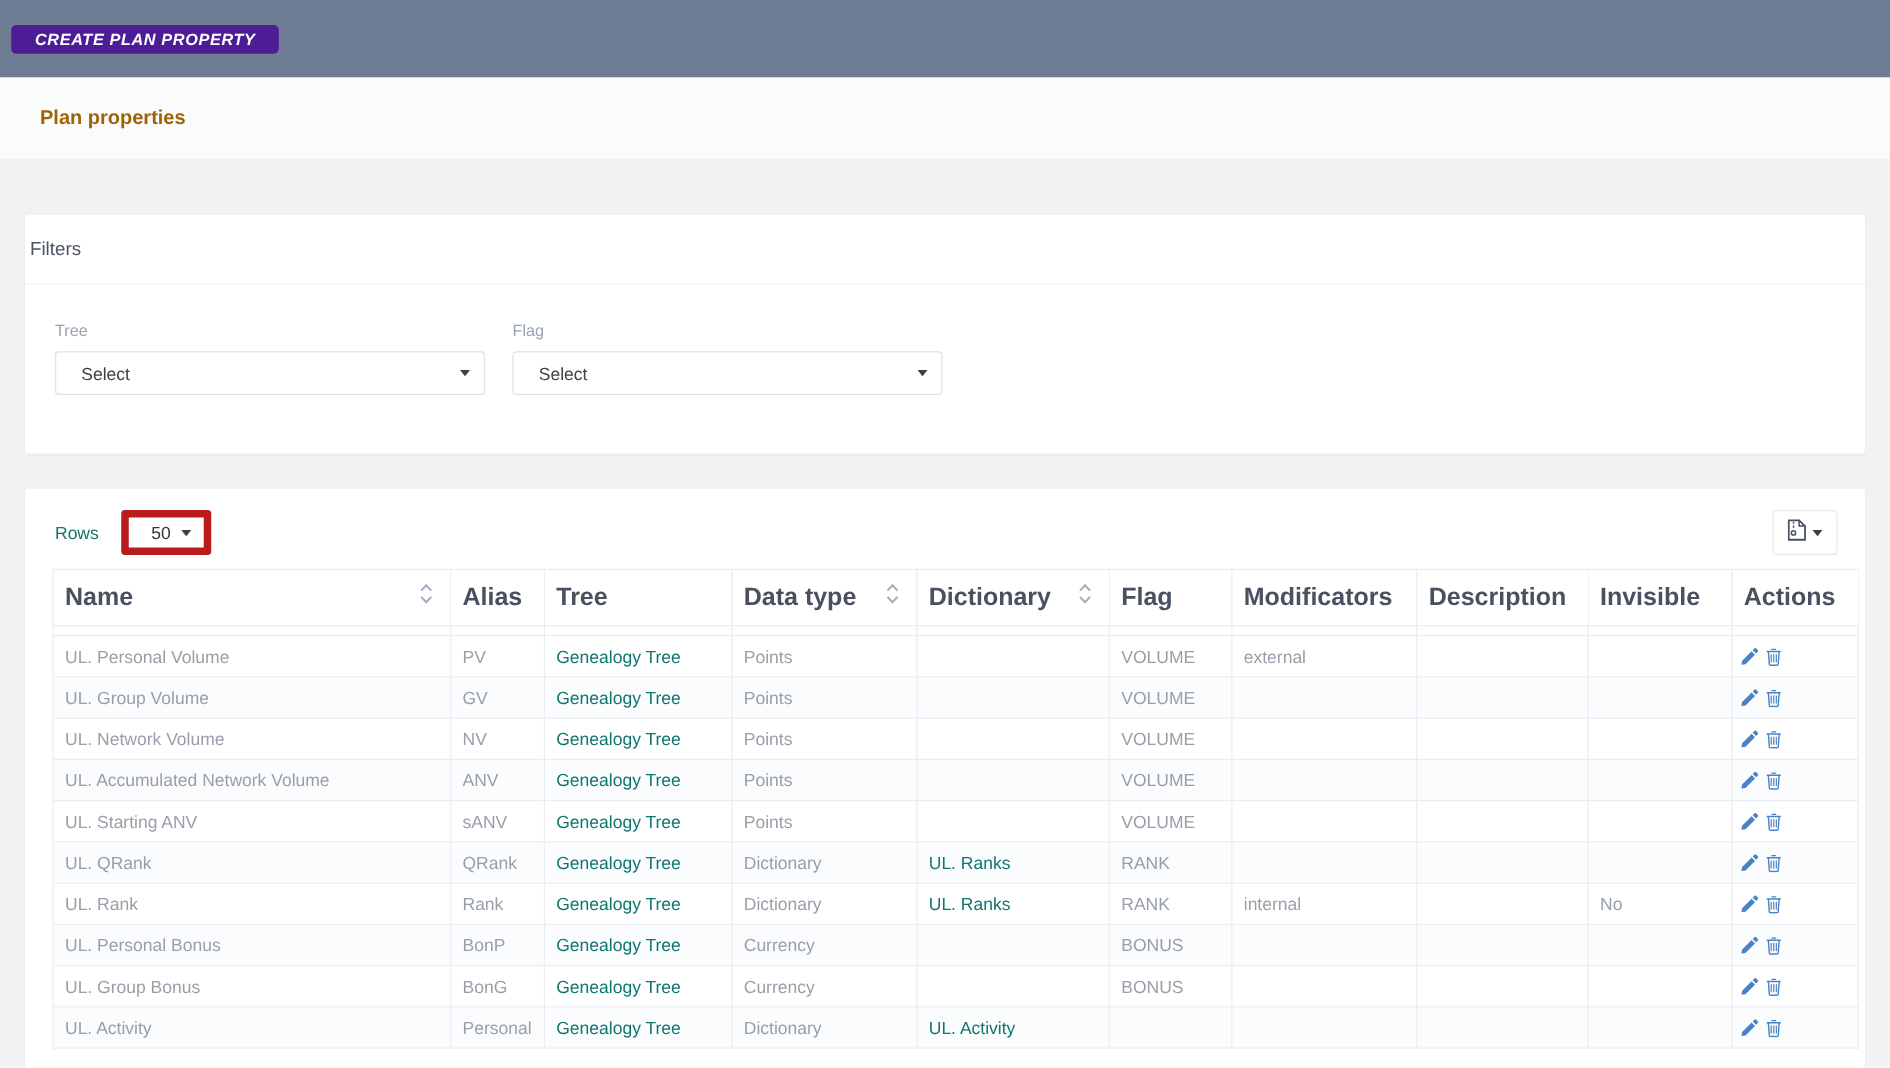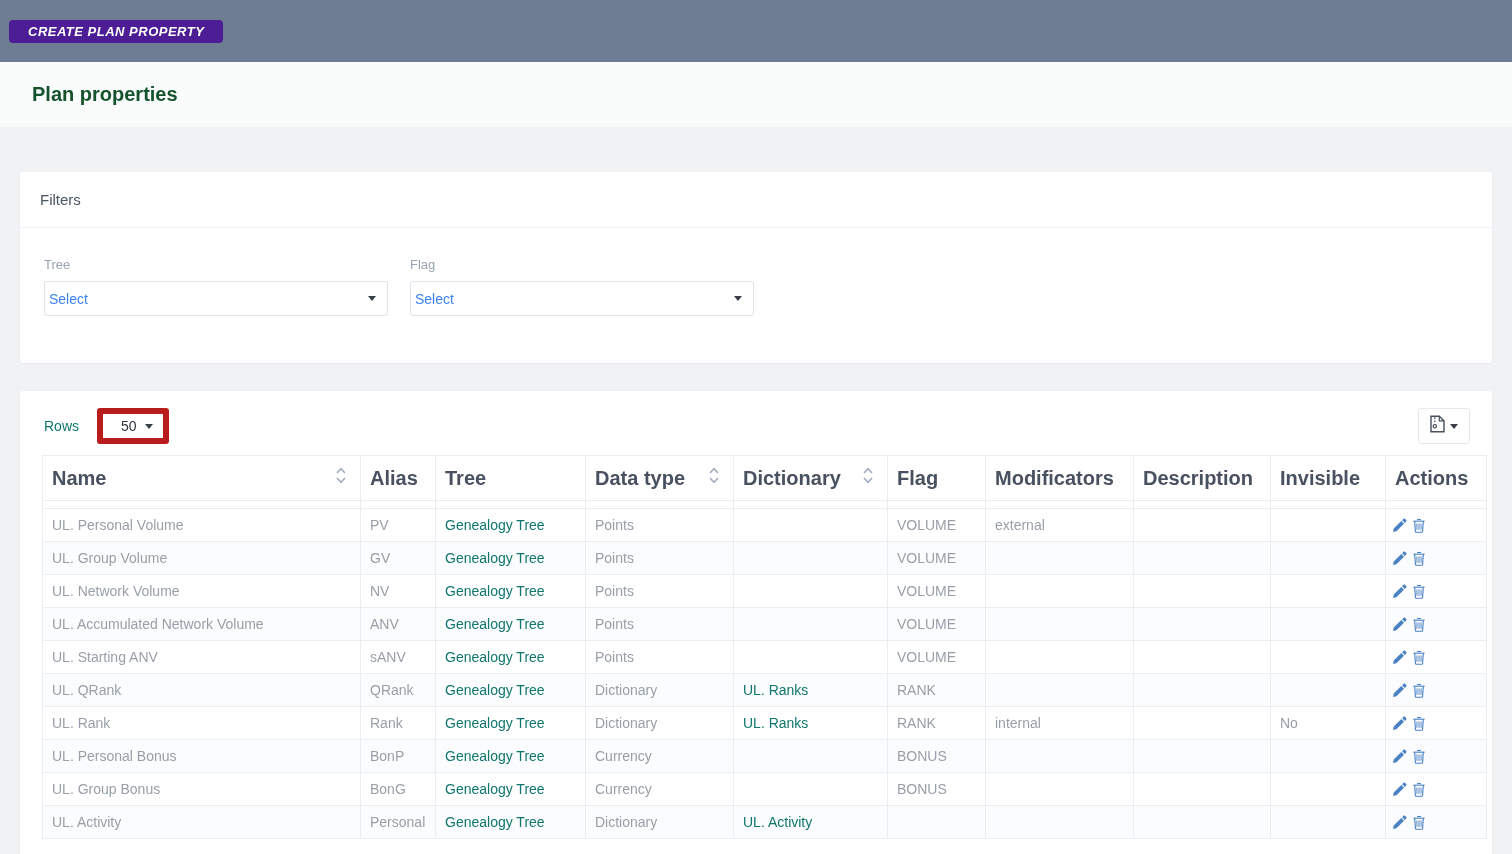--- a/index.html
+++ b/index.html
@@ -16,38 +16,38 @@
   .create-btn {
     background:#4c1d95; color:#ffffff; border:none; cursor:pointer;
     font-family:inherit; font-size:13px; font-weight:700; letter-spacing:.5px;
     padding:4px 19px; border-radius:4px;font-style:italic;
   }
   
   .title-strip {
     height:66px; background:#fafbfb; border-bottom:1px solid #f0f1f3;
     display:flex; align-items:center; padding-left:32px;
   }
-  .page-title { font-size:20px; font-weight:700; color:#14532d; }
+  .page-title { font-size:16px; font-weight:700; color:#a16207; }
   
   .card {
     background:#fff; border-radius:3px; margin:0 20px;
     box-shadow:0 1px 2px rgba(40,50,70,.05);
   }
   .filters-card { margin-top:44px; }
   .filters-header {
-    padding:19px 20px; font-size:15px; color:#4b5365;
+    padding:19px 4px; font-size:15px; color:#4b5365;
     border-bottom:1px solid #f0f2f5;
   }
   .filters-body { padding:29px 24px 47px 24px; display:flex; gap:22px; }
   .field { width:344px; }
   .field-label { font-size:13px; color:#99a3b3; margin-bottom:9px; }
   .select-box {
     height:35px; border:1px solid #dbe2ea; border-radius:3px; background:#fff;
     display:flex; align-items:center; justify-content:space-between;
-    padding:0 11px 0 4px; font-size:14px; color:#3b82f6; cursor:pointer;
+    padding:0 11px 0 20px; font-size:14px; color:#404040; cursor:pointer;
   }
   .caret {
     width:0; height:0; border-left:4px solid transparent;
     border-right:4px solid transparent; border-top:5px solid #3a3f47;
   }
   
   .table-card { margin-top:28px; padding:17px 22px 40px 22px; min-height:450px; }
   .controls {
     display:flex; align-items:center; justify-content:space-between;
     margin-bottom:11px;

